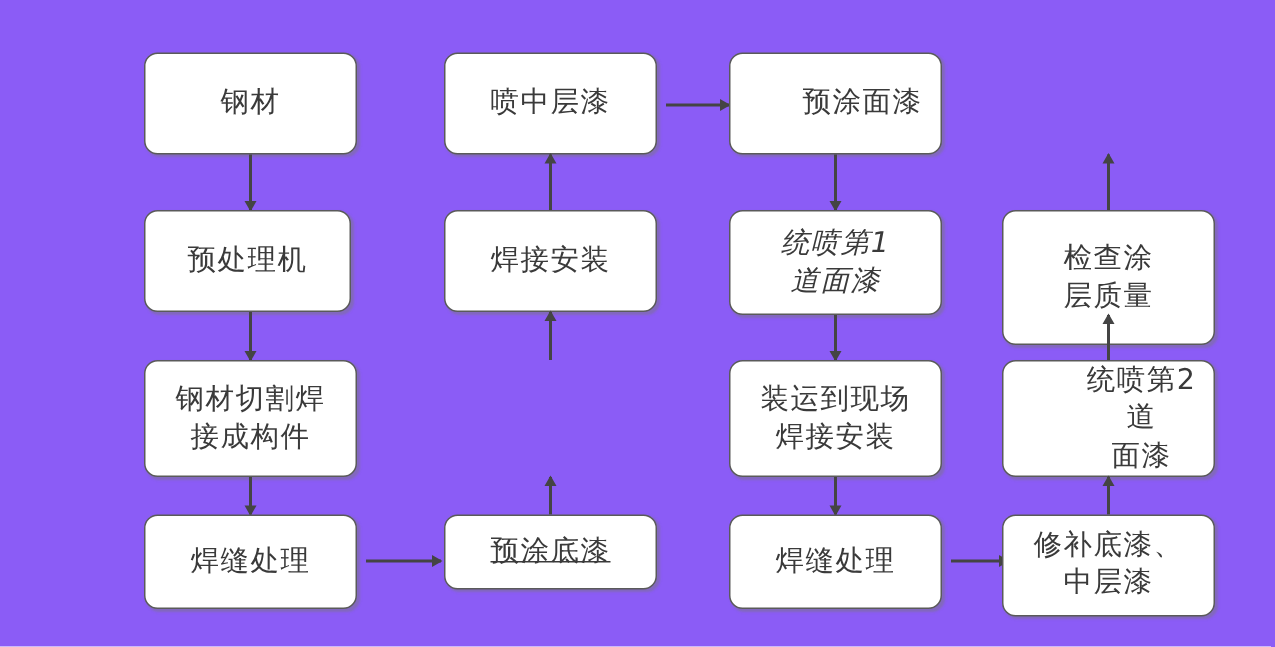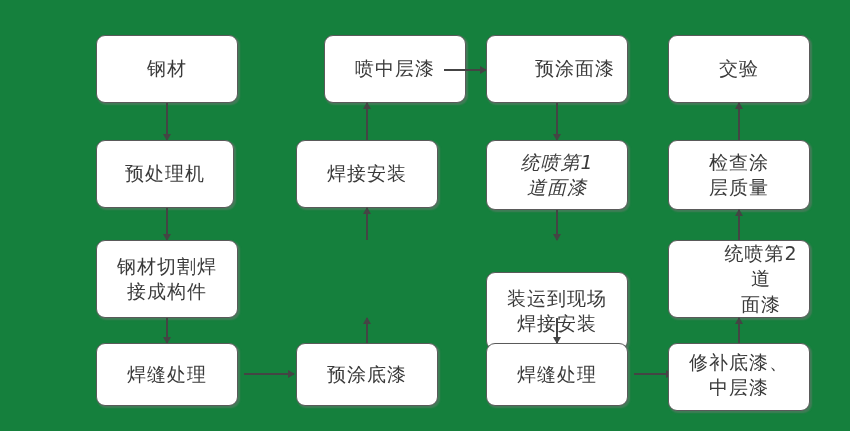--- a/index.html
+++ b/index.html
@@ -4,21 +4,21 @@
 <style>
   html, body {
     margin: 0;
     padding: 0;
     background: #ffffff;
   }
   #canvas {
     position: relative;
     width: 850px;
     height: 431px;
-    background: #15803d;
+    background: #8b5cf6;
     font-family: "DejaVu Sans", "Liberation Sans", sans-serif;
     overflow: hidden;
   }
   .node {
     position: absolute;
     box-sizing: border-box;
     border: 1.4px solid #5a5a5a;
     border-radius: 9px;
     background: #ffffff;
     display: flex;
@@ -101,74 +101,71 @@
   </div>
 
   <div class="arrow-v down" style="left:166px; top:318px; height:25px;"></div>
 
   <div class="node" style="left:96px;  top:343px; width:142px; height:63px;">
     <span class="label">焊缝处理</span>
   </div>
 
   <div class="arrow-h" style="left:244px; top:373px; width:50px;"></div>
 
-  <div class="node" style="left:296px; top:35px;  width:142px; height:68px;margin-left:28px;">
+  <div class="node" style="left:296px; top:35px;  width:142px; height:68px;">
     <span class="label">喷中层漆</span>
   </div>
 
   <div class="arrow-v up" style="left:366px; top:103px; height:37px;"></div>
 
   <div class="node" style="left:296px; top:140px; width:142px; height:68px;">
     <span class="label">焊接安装</span>
   </div>
 
   <div class="arrow-v up" style="left:366px; top:208px; height:32px;"></div>
 
 
   <div class="arrow-v up" style="left:366px; top:318px; height:25px;"></div>
 
-  <div class="node" style="left:296px; top:343px; width:142px; height:63px;">
+  <div class="node" style="left:296px; top:343px; width:142px; height:50px;text-decoration:underline;">
     <span class="label">预涂底漆</span>
   </div>
 
   <div class="arrow-h" style="left:444px; top:69px;  width:42px;"></div>
 
   <div class="node" style="left:486px; top:35px;  width:142px; height:68px;padding-left:36px;">
     <span class="label">预涂面漆</span>
   </div>
 
   <div class="arrow-v down" style="left:556px; top:103px; height:37px;"></div>
 
   <div class="node" style="left:486px; top:140px; width:142px; height:70px;font-style:italic;">
     <span class="label">统喷第1
 道面漆</span>
   </div>
 
   <div class="arrow-v down" style="left:556px; top:210px; height:30px;"></div>
 
-  <div class="node" style="left:486px; top:240px; width:142px; height:78px;margin-top:32px;">
+  <div class="node" style="left:486px; top:240px; width:142px; height:78px;">
     <span class="label">装运到现场
 焊接安装</span>
   </div>
 
   <div class="arrow-v down" style="left:556px; top:318px; height:25px;"></div>
 
   <div class="node" style="left:486px; top:343px; width:142px; height:63px;">
     <span class="label">焊缝处理</span>
   </div>
 
   <div class="arrow-h" style="left:634px; top:373px; width:38px;"></div>
 
-  <div class="node" style="left:668px; top:35px;  width:142px; height:68px;">
-    <span class="label">交验</span>
-  </div>
 
   <div class="arrow-v up" style="left:738px; top:103px; height:37px;"></div>
 
-  <div class="node" style="left:668px; top:140px; width:142px; height:70px;">
+  <div class="node" style="left:668px; top:140px; width:142px; height:90px;">
     <span class="label">检查涂
 层质量</span>
   </div>
 
   <div class="arrow-v up" style="left:738px; top:210px; height:30px;"></div>
 
   <div class="node" style="left:668px; top:240px; width:142px; height:78px;padding-left:44px;">
     <span class="label">统喷第2道
 面漆</span>
   </div>

